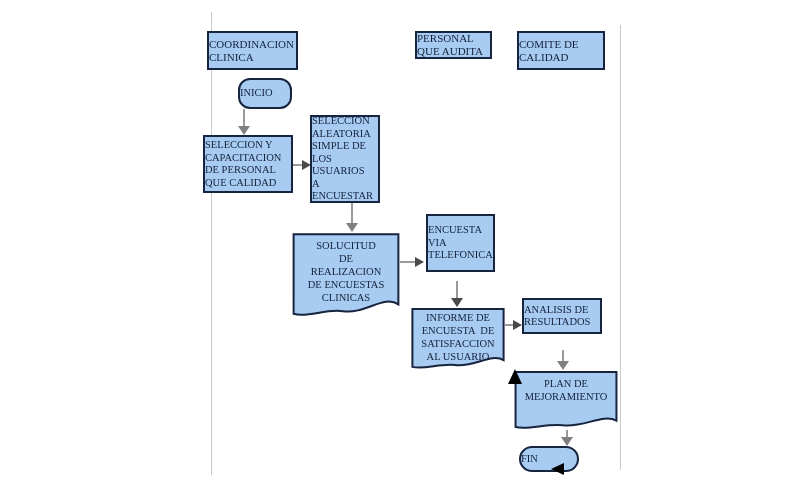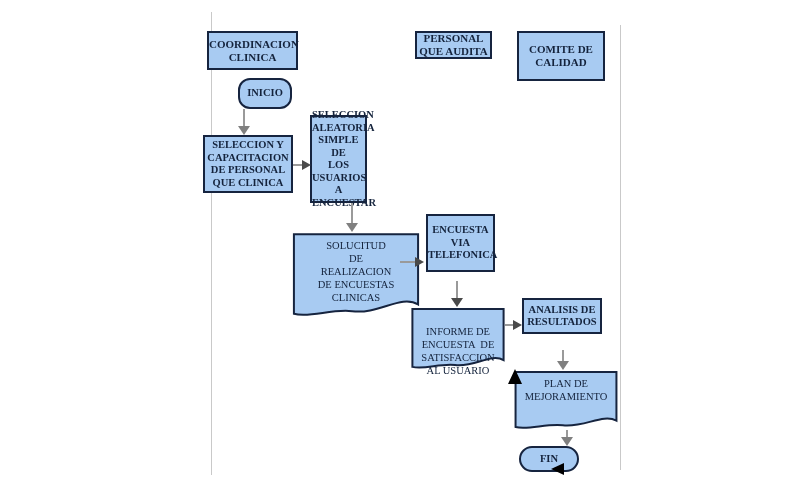--- a/index.html
+++ b/index.html
@@ -10,21 +10,21 @@
   .lane-line{position:absolute;width:1px;background:var(--lane-line-color,#c9c9c9);}
   #lane-line-left{left:211px;top:12px;height:463px;}
   #lane-line-right{left:620px;top:25px;height:445px;}
 
   .node{
     position:absolute;box-sizing:border-box;
     background:var(--node-fill,#a8cbf2);
     border:2px solid var(--node-border,#16243f);
     color:var(--text-color,#14233c);
     display:flex;align-items:center;justify-content:center;
-    text-align:center;font-size:10.5px;line-height:12.5px;font-weight:bold;
+    font-size:10.5px;line-height:12.5px;
   }
   .node .lbl{white-space:pre-wrap;display:block;width:100%;}
   .hdr{font-size:11px;line-height:13px;}
   .terminator{border-radius:13px;}
   .start-shape{border-radius:12px;margin-left:20px;}
 
   .docshape{
     position:absolute;color:var(--text-color,#14233c);
     display:flex;align-items:flex-start;justify-content:center;
     text-align:center;font-size:10.5px;line-height:13px;
@@ -55,68 +55,68 @@
   <div class="lane-line" id="lane-line-right"></div>
 
   <div class="node hdr" style="left:207px;top:31px;width:91px;height:39px">
     <span class="lbl">COORDINACION
 CLINICA</span>
   </div>
   <div class="node hdr" style="left:415px;top:31px;width:77px;height:28px">
     <span class="lbl">PERSONAL
 QUE AUDITA</span>
   </div>
-  <div class="node hdr" style="left:517px;top:31px;width:88px;height:50px">
+  <div class="node hdr" style="left:517px;top:31px;width:88px;height:39px">
     <span class="lbl">COMITE DE
 CALIDAD</span>
   </div>
 
   <div class="node start-shape" style="left:218px;top:78px;width:54px;height:31px">
     <span class="lbl">INICIO</span>
   </div>
 
   <div class="node" style="left:203px;top:135px;width:90px;height:58px">
     <span class="lbl">SELECCION Y
 CAPACITACION
 DE PERSONAL
-QUE CLINICA</span>
+QUE CALIDAD</span>
   </div>
 
-  <div class="node" style="left:310px;top:115px;width:57px;height:88px">
+  <div class="node" style="left:310px;top:115px;width:70px;height:88px">
     <span class="lbl">SELECCION
 ALEATORIA
 SIMPLE DE
 LOS
 USUARIOS
 A
 ENCUESTAR</span>
   </div>
 
-  <div class="docshape" style="left:292px;top:233px;width:128px;height:85px">
+  <div class="docshape" style="left:292px;top:233px;width:108px;height:85px">
     <svg viewBox="0 0 100 100" preserveAspectRatio="none">
       <path d="M1.5,1.5 H98.5 V84 C85,72 68,96 47,92 C31,89 14,100 1.5,95 Z"></path>
     </svg>
     <span class="lbl">SOLUCITUD
 DE
 REALIZACION
 DE ENCUESTAS
 CLINICAS</span>
   </div>
 
   <div class="node" style="left:426px;top:214px;width:69px;height:58px">
     <span class="lbl">ENCUESTA
 VIA
 TELEFONICA</span>
   </div>
 
   <div class="docshape" style="left:411px;top:308px;width:94px;height:62px">
     <svg viewBox="0 0 100 100" preserveAspectRatio="none">
       <path d="M1.5,1.5 H98.5 V84 C85,72 68,96 47,92 C31,89 14,100 1.5,95 Z"></path>
     </svg>
-    <span class="lbl" style="padding-top:17px">INFORME DE
+    <span class="lbl" style="padding-top:3px">INFORME DE
 ENCUESTA  DE
 SATISFACCION
 AL USUARIO</span>
   </div>
 
   <div class="node" style="left:522px;top:298px;width:80px;height:36px">
     <span class="lbl">ANALISIS DE
 RESULTADOS</span>
   </div>
 

